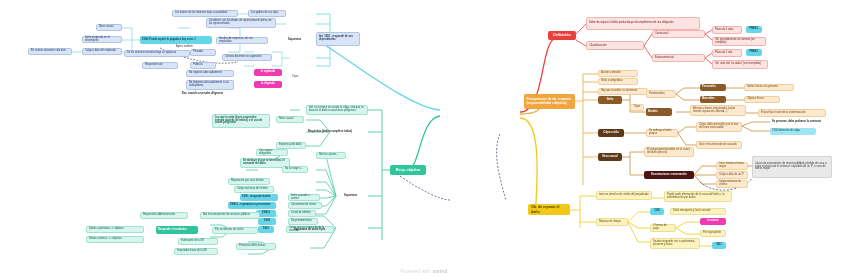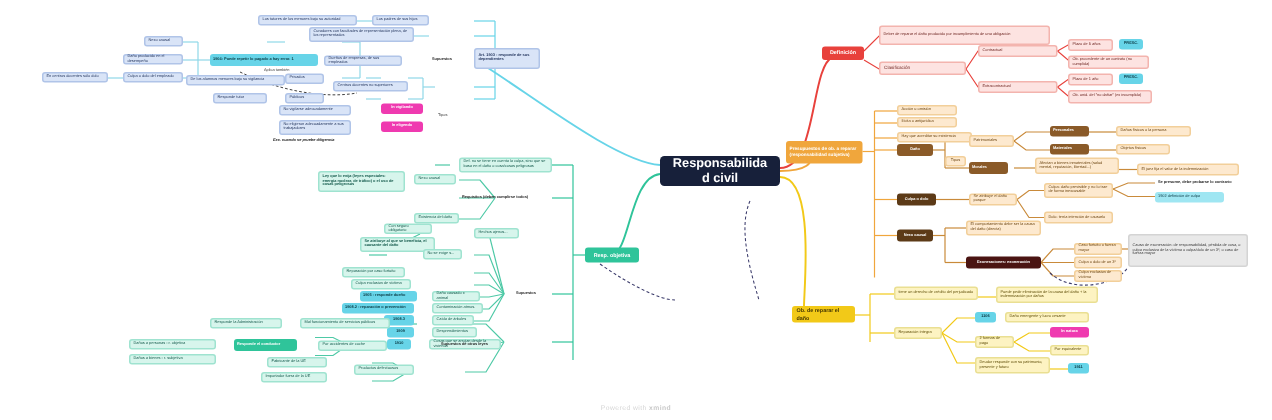--- a/index.html
+++ b/index.html
@@ -178,21 +178,20 @@
       <path d="M140 40 L132 40" stroke="#8fd8e8"></path>
       <path d="M132 28 L132 52" stroke="#8fd8e8"></path>
       <path d="M132 28 L122 28" stroke="#8fd8e8"></path>
       <path d="M132 40 L122 40" stroke="#8fd8e8"></path>
       <path d="M132 52 L122 52" stroke="#8fd8e8"></path>
       <path d="M82 52 L72 52" stroke="#8fd8e8"></path>
       <path d="M160 48 C185 60 215 66 238 62" stroke="#2a2a2a" stroke-width="0.6" stroke-dasharray="1.8,1.4"></path>
     </g>
   </svg>
 
-  <div class="node central" style="left:440px;top:104px;width:80px;height:20px;">Responsabilidad civil</div>
 
   <div class="node t-red md" style="left:548px;top:31px;width:28px;height:9px;justify-content:center;">Definición</div>
   <div class="node f-red tiny" style="left:586px;top:17px;width:114px;height:13px;">Deber de reparar el daño producido por incumplimiento de una obligación</div>
   <div class="node f-red sm" style="left:586px;top:41px;width:58px;height:9px;">Clasificación</div>
   <div class="node f-red tiny" style="left:652px;top:30px;width:53px;height:8px;">Contractual</div>
   <div class="node f-red tiny" style="left:712px;top:26px;width:30px;height:8px;">Plazo de 5 años</div>
   <div class="node f-cyan tiny" style="left:746px;top:26px;width:16px;height:7px;justify-content:center;">PRESC.</div>
   <div class="node f-red tiny" style="left:712px;top:37px;width:54px;height:9px;">Ob. procedente de un contrato (no cumplida)</div>
   <div class="node f-red tiny" style="left:652px;top:54px;width:53px;height:8px;">Extracontractual</div>
   <div class="node f-red tiny" style="left:712px;top:49px;width:30px;height:8px;">Plazo de 1 año</div>

